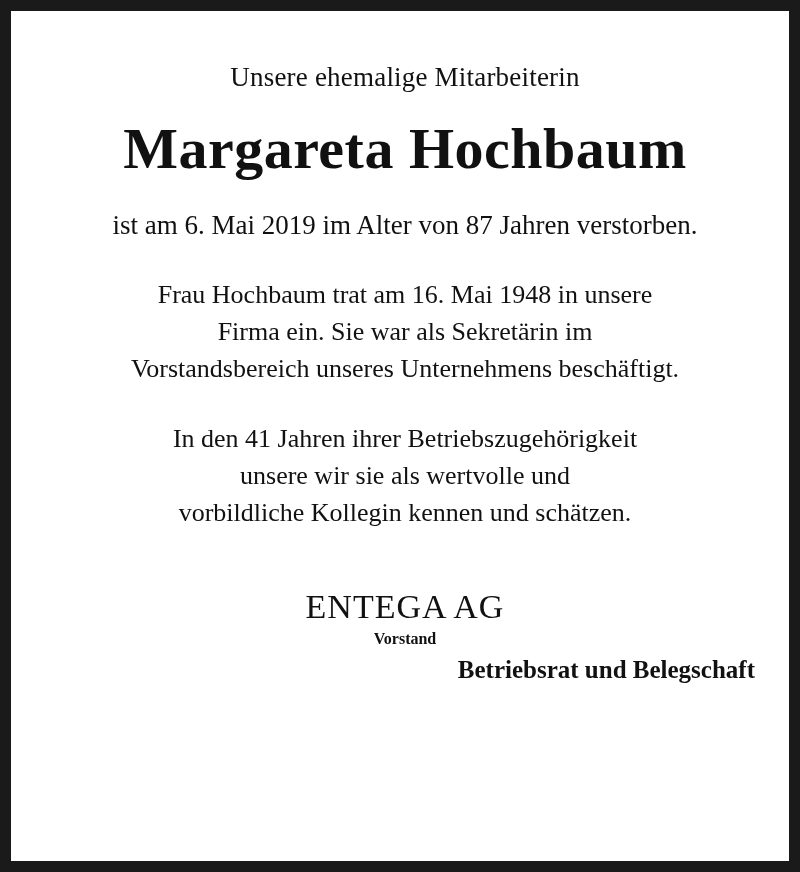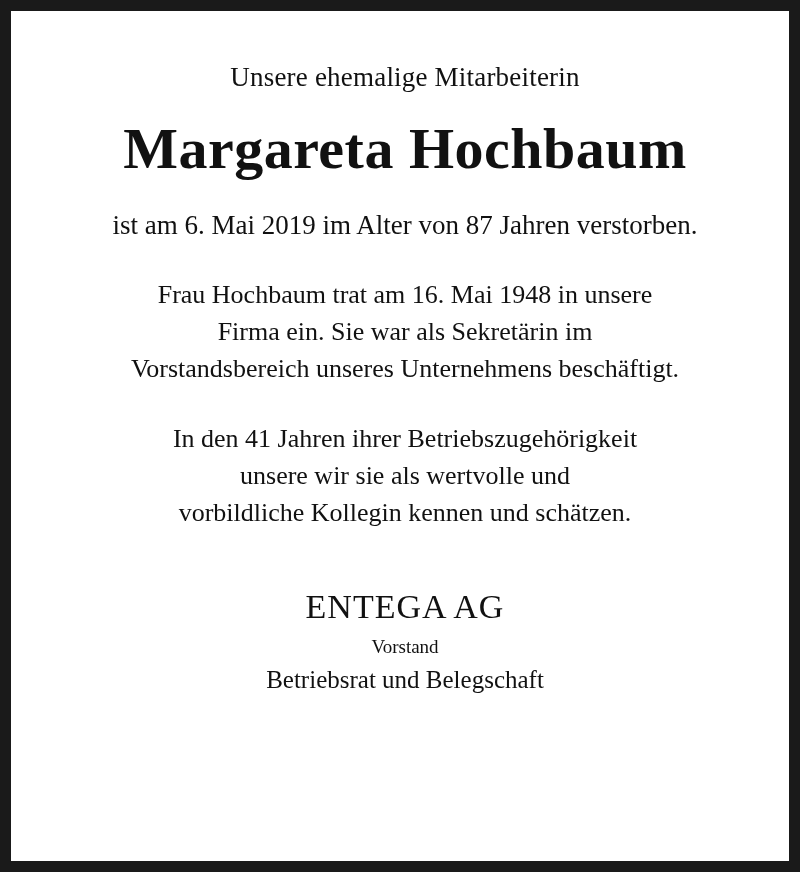--- a/index.html
+++ b/index.html
@@ -49,28 +49,29 @@
   .para .ln {
     display: block;
   }
   .company {
     font-size: 34px;
     font-weight: normal;
     letter-spacing: 1px;
     margin: 56px 0 0 0;
   }
   .role {
-    font-size: 19px;
-    font-weight: normal;
-    margin: 10px 0 0 0;
+    font-size: 16px;
+    font-weight: bold;
+    margin: 4px 0 0 0;
   }
   .signers {
     font-size: 25px;
-    font-weight: normal;
+    font-weight: bold;
     margin: 8px 0 0 0;
+    text-align: right;
   }
 </style>
 </head>
 <body>
 
 <div class="obituary">
 
   <p class="intro">Unsere ehemalige Mitarbeiterin</p>
 
   <h1 class="name">Margareta Hochbaum</h1>

